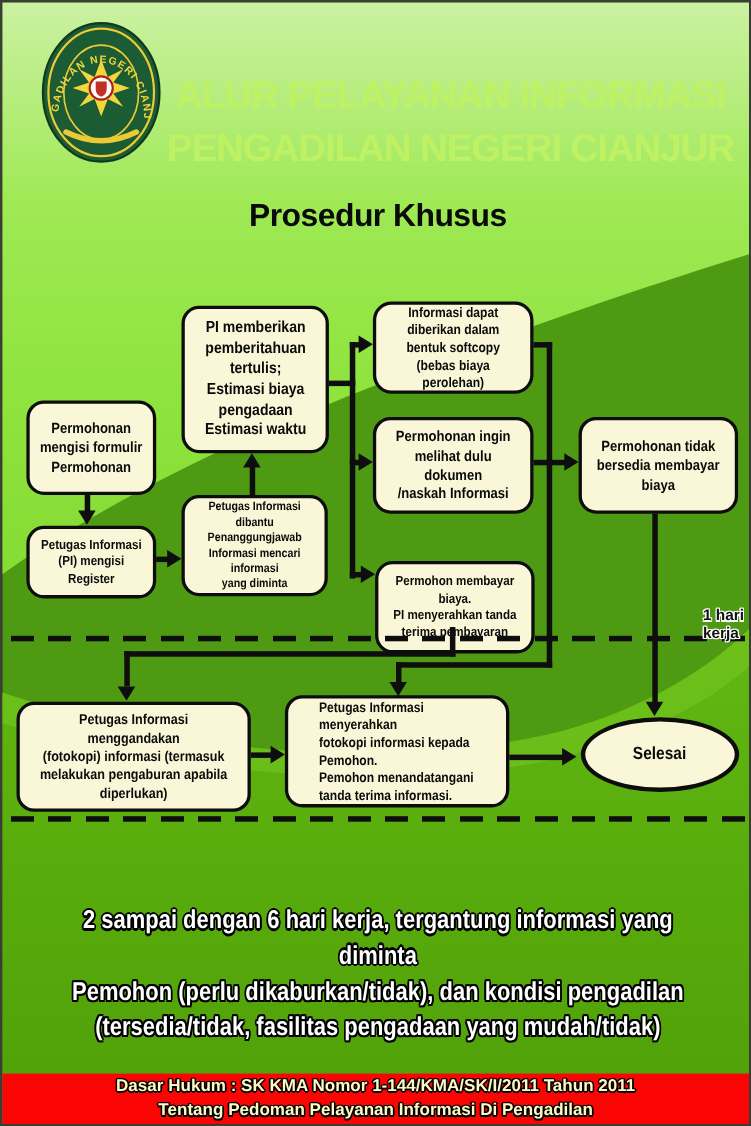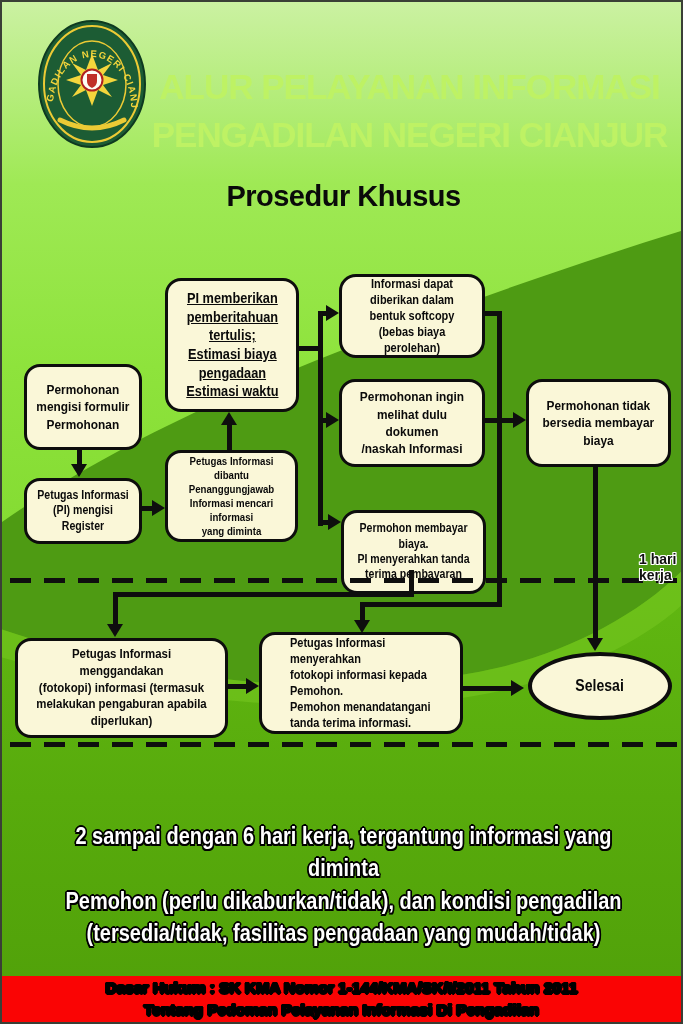--- a/index.html
+++ b/index.html
@@ -45,21 +45,21 @@
   
   .note{
     position:absolute;left:0;top:818px;width:683px;text-align:center;
     font-size:23.5px;font-weight:bold;color:#ffffff;line-height:1.38;white-space:pre-line;
     transform:scaleX(0.85);transform-origin:center;
     text-shadow:2px 0 0 #000,-2px 0 0 #000,0 2px 0 #000,0 -2px 0 #000,1.5px 1.5px 0 #000,-1.5px -1.5px 0 #000,1.5px -1.5px 0 #000,-1.5px 1.5px 0 #000;
   }
   .legal{
     position:absolute;left:0;top:974px;width:679px;height:46px;background:#fa0404;
     display:flex;flex-direction:column;align-items:center;justify-content:center;
-    font-size:15.5px;font-weight:bold;color:#000000;line-height:1.45;
+    font-size:15.5px;font-weight:bold;color:#fef9c3;line-height:1.45;
     text-shadow:1.5px 0 0 #000,-1.5px 0 0 #000,0 1.5px 0 #000,0 -1.5px 0 #000,1px 1px 0 #000,-1px -1px 0 #000,1px -1px 0 #000,-1px 1px 0 #000;
   }
 </style>
 </head>
 <body>
 
 <div id="poster">
 
   <svg class="bg" viewBox="0 0 683 1024" preserveAspectRatio="none">
     <defs>
@@ -115,21 +115,21 @@
   </div>
 
   <div class="box" style="left:163px;top:448px;width:133px;height:92px;font-size:11px;">
     <span class="bt">Petugas Informasi
 dibantu Penanggungjawab
 Informasi mencari
 informasi
 yang diminta</span>
   </div>
 
-  <div class="box" style="left:163px;top:276px;width:134px;height:134px;font-size:14.5px;text-decoration:underline;">
+  <div class="box" style="left:163px;top:276px;width:134px;height:134px;font-size:14.5px;">
     <span class="bt">PI memberikan
 pemberitahuan
 tertulis;
 Estimasi biaya
 pengadaan
 Estimasi waktu</span>
   </div>
 
   <div class="box" style="left:337px;top:272px;width:146px;height:84px;font-size:12.5px;border-radius:17px;">
     <span class="bt">Informasi dapat

